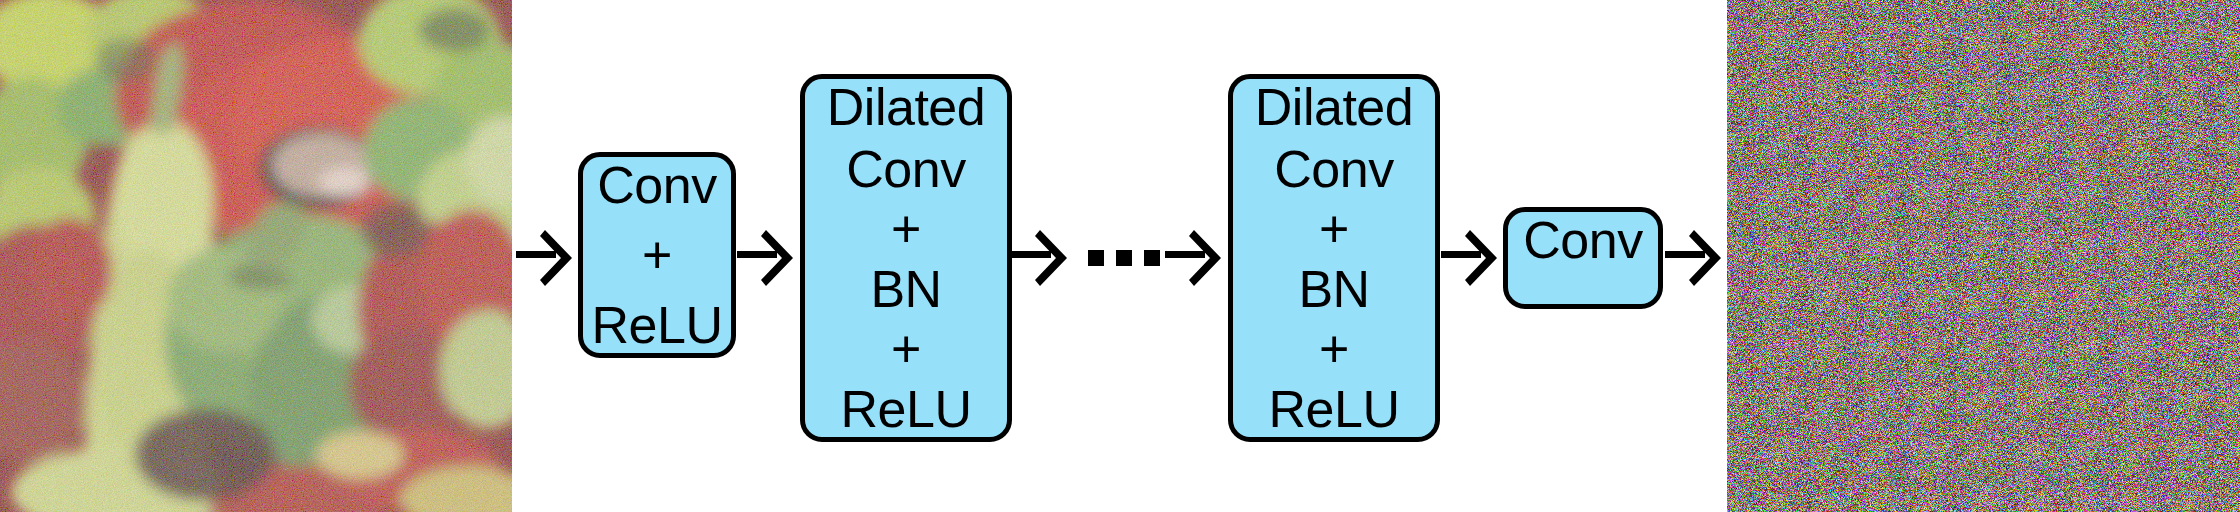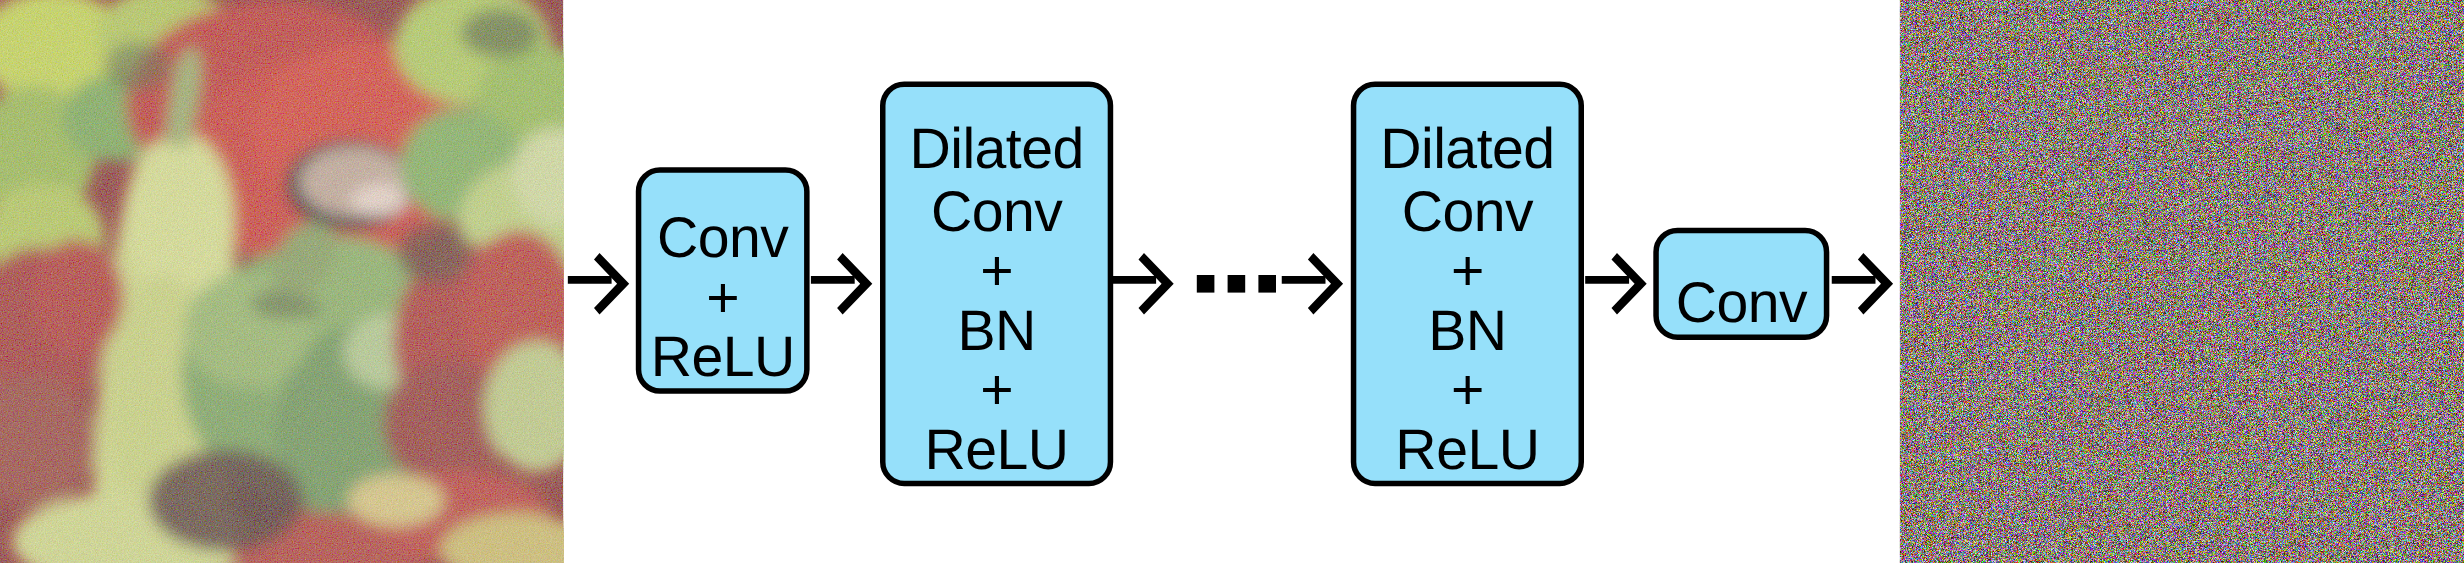--- a/index.html
+++ b/index.html
@@ -39,21 +39,21 @@
   
   .block {
     position: absolute;
     box-sizing: border-box;
     background: #96e0fa;
     border: 5px solid #000000;
     border-radius: 22px;
     display: flex;
     flex-direction: column;
     align-items: center;
-    justify-content: flex-end;
+    justify-content: space-between;
     color: #000000;
     font-size: 52px;
     line-height: 1.08;
     letter-spacing: -0.5px;
     white-space: nowrap;
   }
   .block .ln { display: block; }
   .block .plus { font-size: 52px; line-height: 1.0; }
 
   #block-conv-head {

